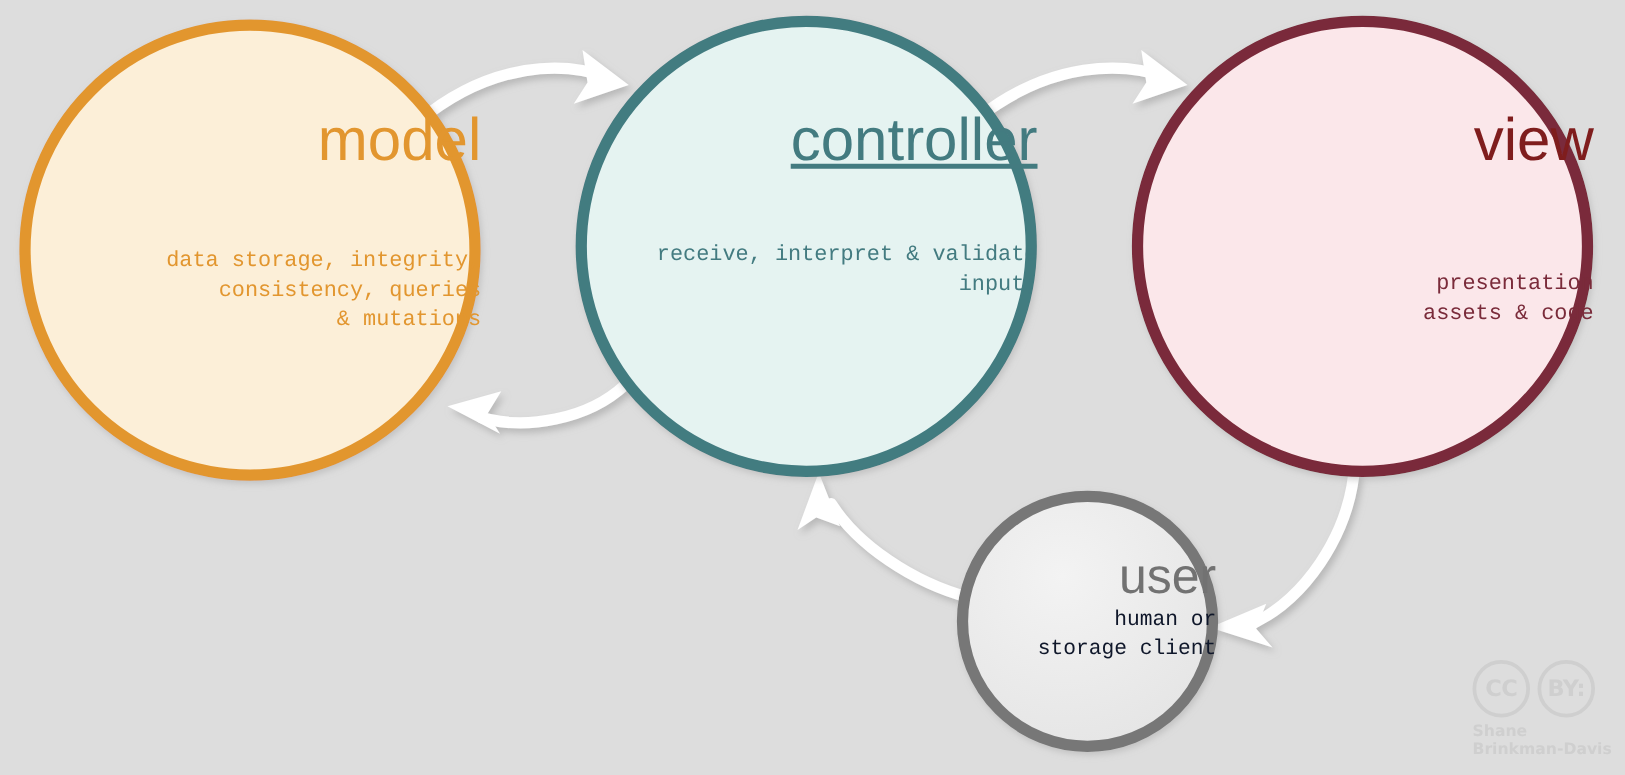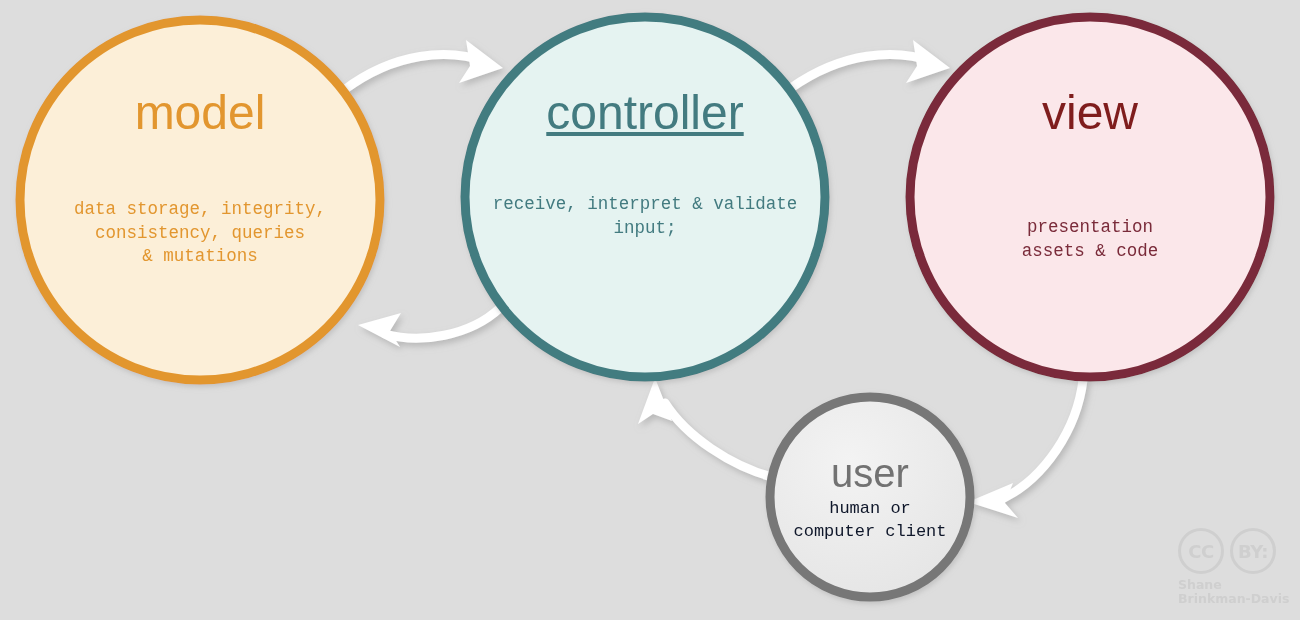--- a/index.html
+++ b/index.html
@@ -20,21 +20,21 @@
   }
   #diagram-svg {
     position: absolute;
     left: 0;
     top: 0;
     width: 1300px;
     height: 620px;
   }
   .node-label {
     position: absolute;
-    text-align: center;
+    text-align: right;
     pointer-events: none;
   }
   .node-title {
     font-size: 48px;
     line-height: 1.05;
     font-weight: 400;
     white-space: nowrap;
   }
   .node-desc {
     font-size: 17.5px;
@@ -49,21 +49,21 @@
   
   #controller-text { left: 460px; top: 88px; width: 370px; }
   #controller-text .node-title { color: #437b80; text-decoration: underline; }
   #controller-text .node-desc { color: #437b80; margin-top: 55px; }
   
   #view-text { left: 905px; top: 88px; width: 370px; }
   #view-text .node-title { color: #7f1d1d; }
   #view-text .node-desc { color: #7a2b3a; margin-top: 78px; }
   
   #user-text { left: 767px; top: 440px; width: 206px; }
-  #user-text .node-title { color: #727272; font-size: 40px; margin-top: 12px; }
+  #user-text .node-title { color: #727272; font-size: 40px; }
   #user-text .node-desc { color: #0f172a; font-size: 17px; margin-top: 4px; }
 
   
   #cc-badge {
     position: absolute;
     left: 1178px;
     top: 528px;
     width: 112px;
     height: 84px;
     color: #cfcfcf;
@@ -171,21 +171,21 @@
     <div class="node-desc">
       <div>presentation</div>
       <div>assets &amp; code</div>
     </div>
   </div>
 
   <div class="node-label" id="user-text">
     <div class="node-title">user</div>
     <div class="node-desc">
       <div>human or</div>
-      <div>computer client</div>
+      <div>storage client</div>
     </div>
   </div>
 
   <div id="cc-badge">
     <div class="cc-marks">
       <div class="cc-circle">CC</div>
       <div class="cc-circle">BY:</div>
     </div>
     <div class="cc-author">
       <div>Shane</div>

